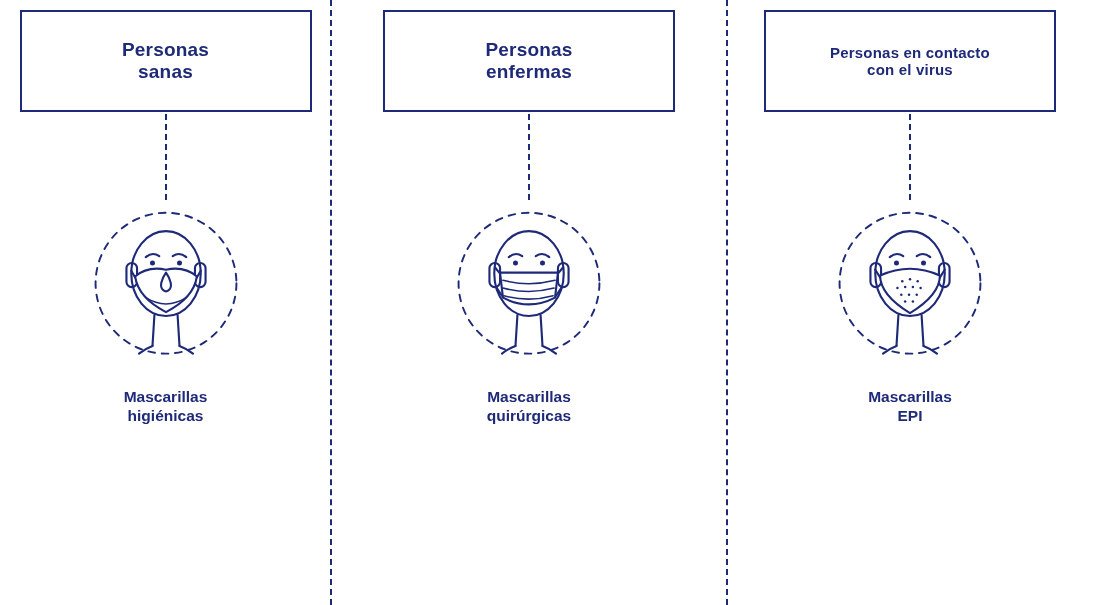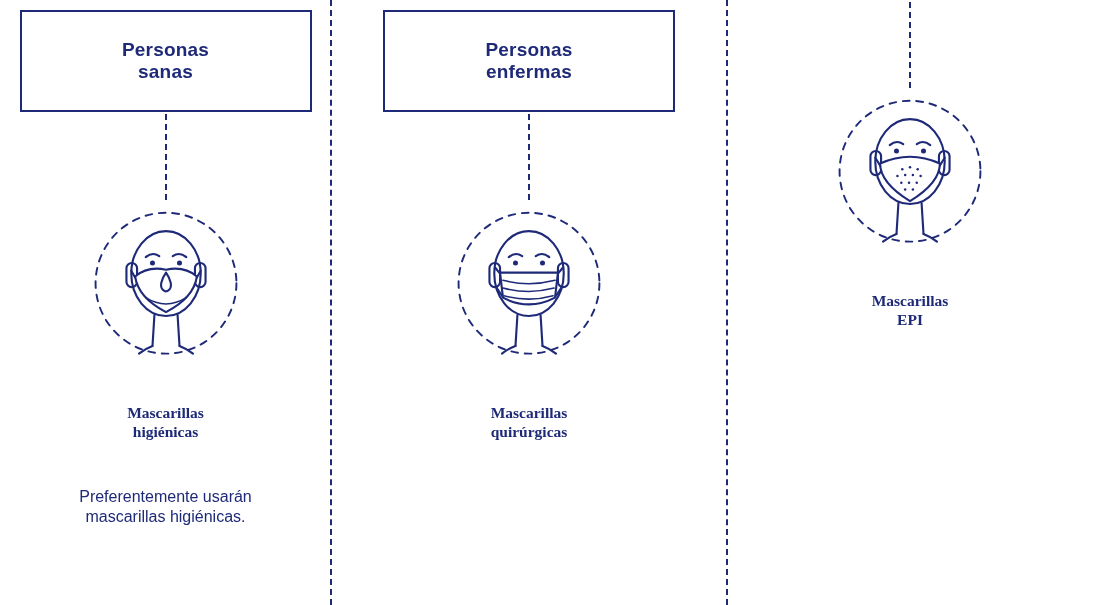--- a/index.html
+++ b/index.html
@@ -58,22 +58,21 @@
   }
   .icon-wrap { margin-top: 2px; line-height: 0; }
   .icon-wrap svg { display: block; }
 
   .mask-label {
     white-space: pre-line;
     text-align: center;
     font-weight: bold;
     font-size: 15.5px;
     line-height: 1.2;
-    margin-top: 28px;
-    font-family: Liberation Serif, serif;
+    margin-top: 12px;
   }
   .description {
     white-space: pre-line;
     text-align: center;
     font-size: 16px;
     line-height: 1.22;
     margin: 46px 0 0 0;
   }
 </style>
 </head>
@@ -100,22 +99,20 @@
           <circle cx="71" cy="63" r="2.6" fill="currentColor" stroke="none"></circle>
           <circle cx="99" cy="63" r="2.6" fill="currentColor" stroke="none"></circle>
           <path d="M53 78 L49 71 M117 78 L121 71"></path>
           <path d="M53 77 Q66 66 85 70 Q104 66 117 77 Q114 99 85 114 Q56 99 53 77 Z" fill="#ffffff"></path>
           <path d="M85 73 C80 80 78 88 82 91 C84 93 86 93 88 91 C92 88 90 80 85 73 Z"></path>
           <path d="M64 99 Q85 112 106 99" stroke-width="1.6"></path>
         </svg>
       </div>
       <div class="mask-label">Mascarillas
 higiénicas</div>
-      <p class="description">Preferentemente usarán
-mascarillas higiénicas.</p>
     </section>
 
     <section class="column col2">
       <div class="header-box">
         <h2 class="header-title">Personas
 enfermas</h2>
       </div>
       <div class="connector"></div>
       <div class="icon-wrap">
         <svg viewBox="0 0 170 180" width="164" height="174" fill="none" stroke="currentColor" stroke-width="2.2" stroke-linecap="round" stroke-linejoin="round">
@@ -131,20 +128,24 @@
           <path d="M55 74 L50 68 M115 74 L120 68 M57 97 L51 88 M113 97 L119 88"></path>
           <path d="M55 73 L115 73 L112 99 Q85 113 58 99 Z" fill="#ffffff"></path>
           <path d="M58 81 Q85 88 112 81 M58 89 Q85 96 111 89 M59 97 Q85 104 110 97" stroke-width="1.6"></path>
         </svg>
       </div>
       <div class="mask-label">Mascarillas
 quirúrgicas</div>
     </section>
 
     <section class="column col3">
+      <div class="header-box">
+        <h2 class="header-title">Personas en contacto
+con el virus</h2>
+      </div>
       <div class="connector"></div>
       <div class="icon-wrap">
         <svg viewBox="0 0 170 180" width="164" height="174" fill="none" stroke="currentColor" stroke-width="2.2" stroke-linecap="round" stroke-linejoin="round">
           <circle cx="85" cy="84" r="73" stroke-dasharray="7 7" stroke-width="2"></circle>
           <path d="M73 117 L71 149 M97 117 L99 149"></path>
           <path d="M71 149 Q63 152 57 157 M99 149 Q107 152 113 157"></path>
           <ellipse cx="85" cy="74" rx="36" ry="44"></ellipse>
           <rect x="44" y="63" width="11" height="25" rx="5.5"></rect>
           <rect x="115" y="63" width="11" height="25" rx="5.5"></rect>
           <path d="M64 57 Q71 51 78 56 M92 56 Q99 51 106 57"></path>

